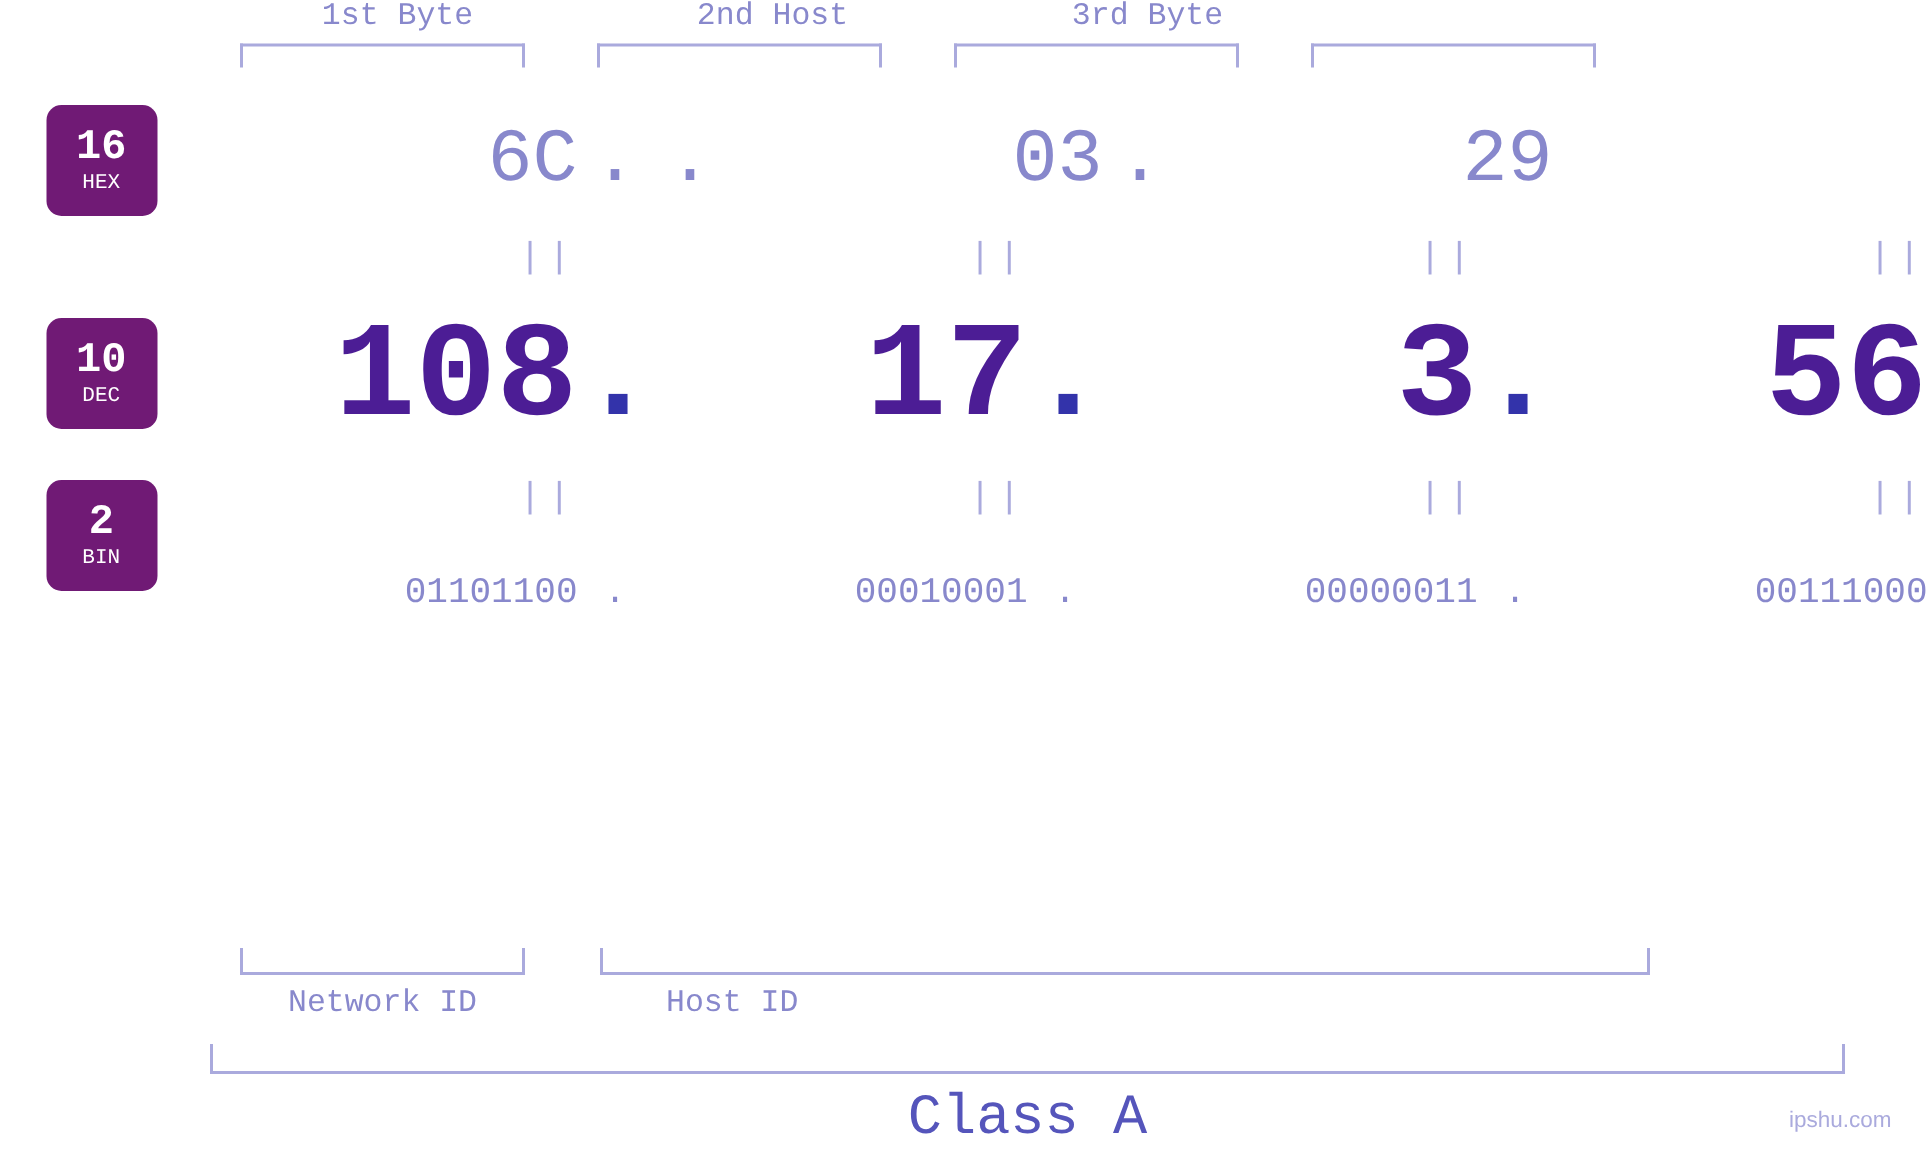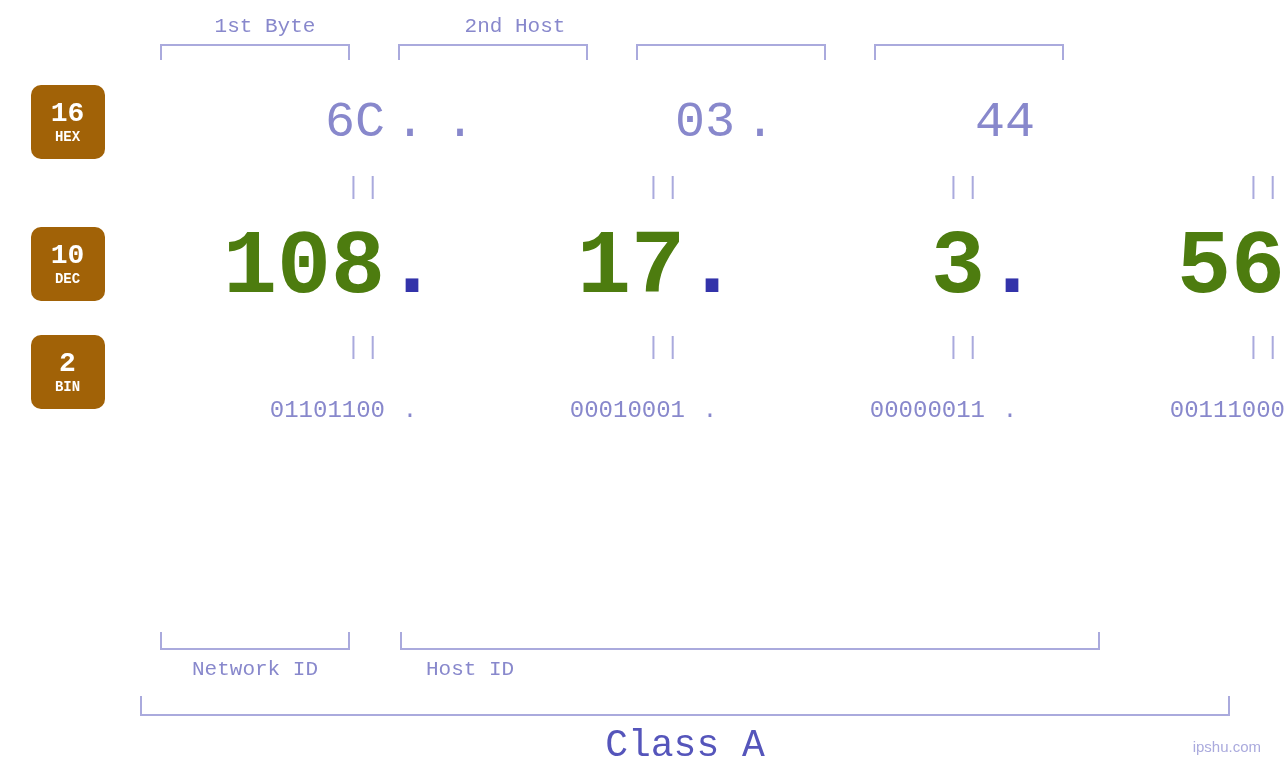--- a/index.html
+++ b/index.html
@@ -13,21 +13,20 @@
       position: relative;
     }
 
     
     .full-layout {
       display: flex;
       flex-direction: column;
       width: 1285px;
       height: 767px;
       position: relative;
-      padding-top: 15px;
     }
 
     .headers-row {
       display: flex;
       padding-left: 140px;
       margin-bottom: 6px;
     }
 
     .col-header {
       width: 250px;
@@ -60,40 +59,40 @@
 
     .left-badges {
       width: 140px;
       display: flex;
       flex-direction: column;
       align-items: center;
       padding-top: 5px;
     }
 
     .bdg {
-      background: #a16207;
+      background: #701a75;
       color: white;
       border-radius: 10px;
       width: 74px;
       height: 74px;
       display: flex;
       flex-direction: column;
       align-items: center;
       justify-content: center;
     }
 
     .bdg-num {
       font-size: 28px;
       font-weight: bold;
       line-height: 1.1;
     }
 
     .bdg-lbl {
       font-size: 14px;
-      font-weight: bold;
+      font-weight: normal;
     }
 
     .right-grid {
       flex: 1;
       display: flex;
       flex-direction: column;
     }
 
     .row-hex {
       display: flex;
@@ -133,21 +132,21 @@
     .sep {
       width: 50px;
       text-align: center;
     }
 
     .v-hex { color: #8888cc; font-size: 50px; }
     .d-hex { color: #8888cc; font-size: 50px; }
 
     .v-eq { color: #aaaadd; font-size: 24px; letter-spacing: 5px; }
 
-    .v-dec { color: #4d7c0f; font-size: 90px; font-weight: bold; }
+    .v-dec { color: #4c1d95; font-size: 90px; font-weight: bold; }
     .d-dec { color: #3333aa; font-size: 90px; font-weight: bold; }
 
     .v-bin { color: #8888cc; font-size: 24px; }
     .d-bin { color: #8888cc; font-size: 24px; }
 
     .bottom-area {
       padding-left: 140px;
       margin-top: 0;
     }
 
@@ -169,21 +168,21 @@
     .bkt-host {
       width: 700px;
       height: 18px;
       border-bottom: 2px solid #aaaadd;
       border-left: 2px solid #aaaadd;
       border-right: 2px solid #aaaadd;
     }
 
     .bot-labels {
       display: flex;
-      gap: 56px;
+      gap: 74px;
       margin-top: 8px;
     }
 
     .lbl-net {
       color: #8888cc;
       font-size: 21px;
       width: 230px;
       text-align: center;
       font-family: 'Courier New', Courier, monospace;
     }
@@ -224,20 +223,21 @@
     }
   </style>
 </head>
 <body>
 
 <div class="full-layout">
 
   <div class="headers-row">
     <div class="col-header">1st Byte</div>
     <div class="col-header">2nd Host</div>
+    <div class="col-header">3rd Byte</div>
   </div>
 
   <div class="top-bracket-row">
     <div class="top-brkt"></div>
     <div class="top-brkt"></div>
     <div class="top-brkt"></div>
     <div class="top-brkt"></div>
   </div>
 
   <div class="rows-area">
@@ -258,21 +258,21 @@
     </div>
 
     <div class="right-grid">
 
       <div class="row-hex">
         <div class="cell v-hex">6C</div>
         <div class="sep d-hex">.</div>
         <div class="sep d-hex">.</div>
         <div class="cell v-hex">03</div>
         <div class="sep d-hex">.</div>
-        <div class="cell v-hex">44</div>
+        <div class="cell v-hex">29</div>
       </div>
 
       <div class="row-eq">
         <div class="cell v-eq">||</div>
         <div class="sep"></div>
         <div class="cell v-eq">||</div>
         <div class="sep"></div>
         <div class="cell v-eq">||</div>
         <div class="sep"></div>
         <div class="cell v-eq">||</div>

